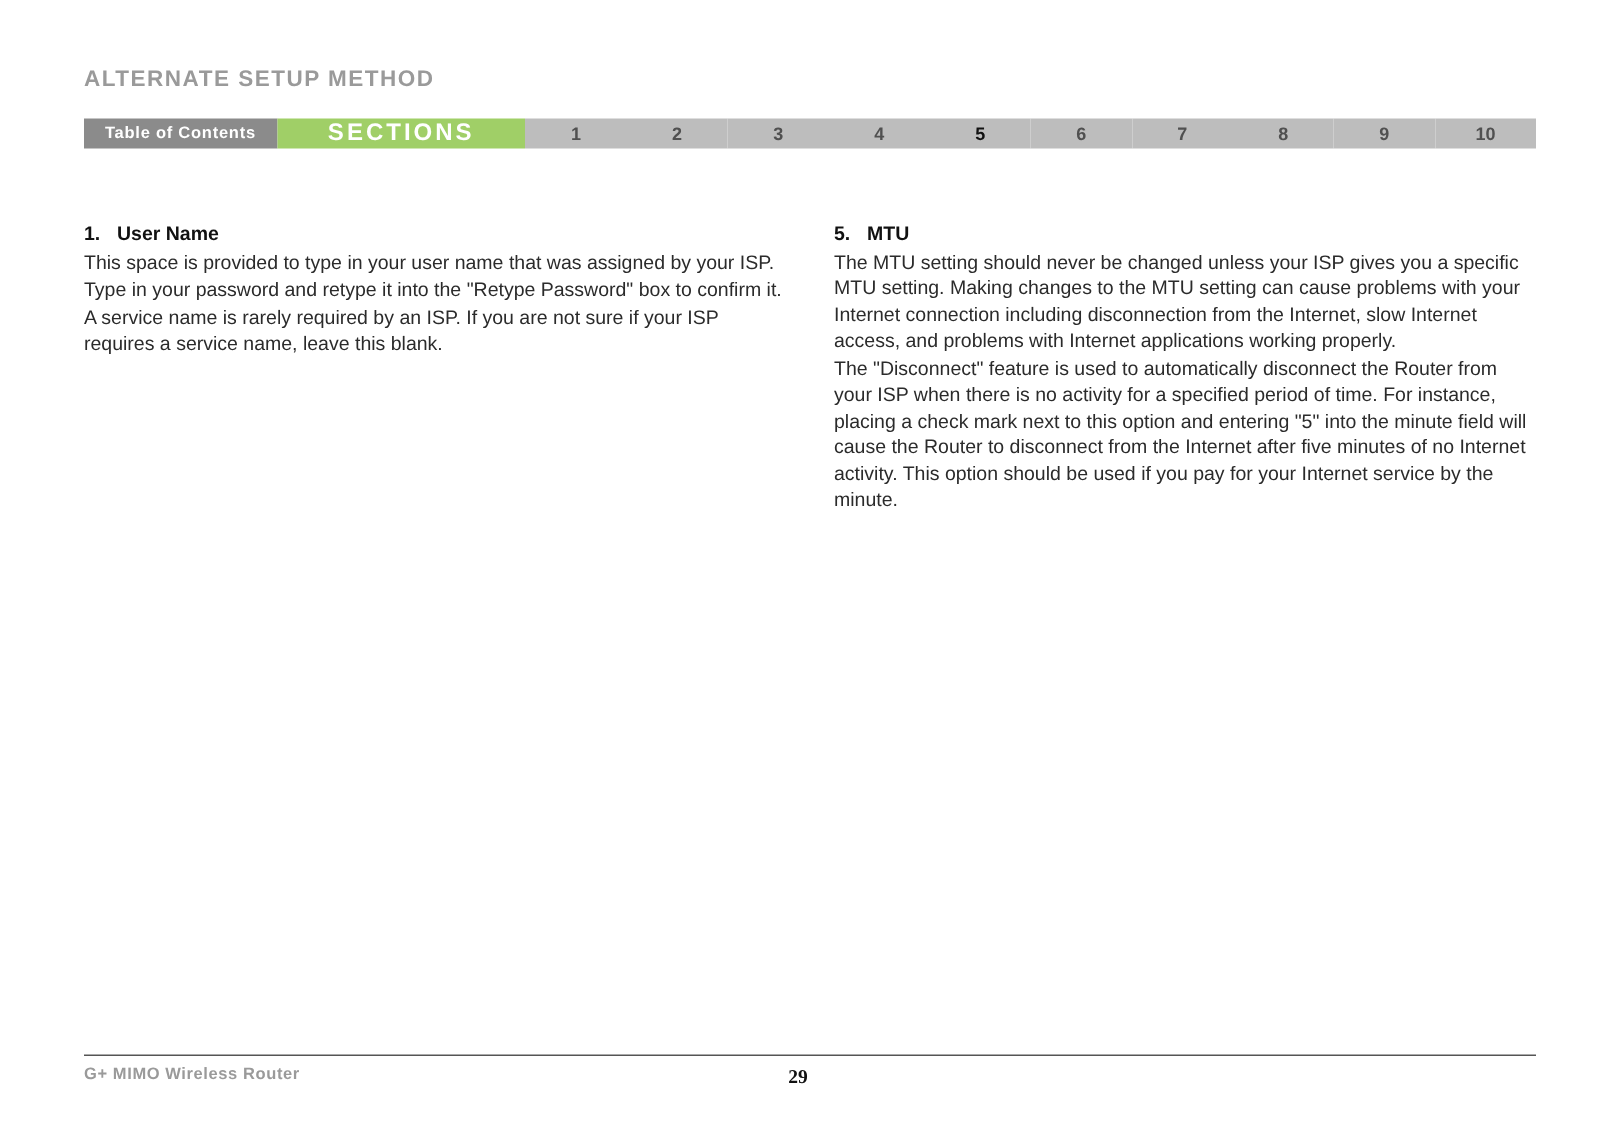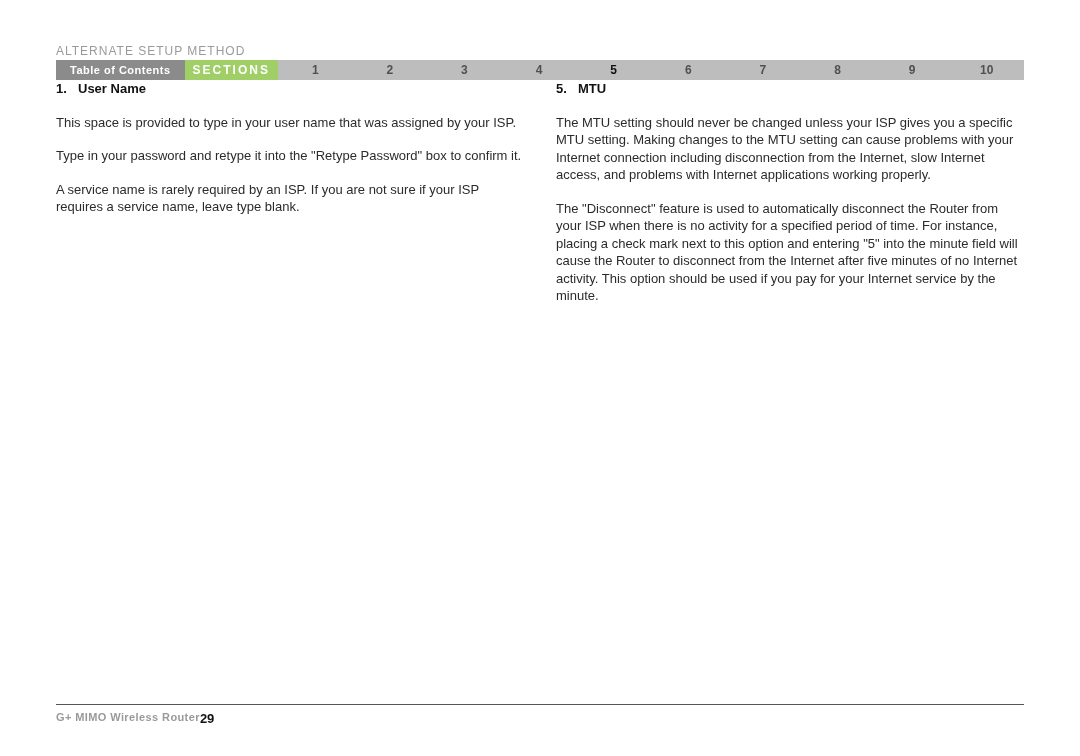--- a/index.html
+++ b/index.html
@@ -9,48 +9,49 @@
     font-family: Arial, Helvetica, sans-serif;
     background: #fff;
     color: #2b2b2b;
     position: relative;
   }
   .page {
     padding: 44px 56px 0 56px;
   }
   .title {
     color: #9a9a9a;
-    font-weight: normal;
+    font-weight: bold;
     letter-spacing: 1px;
-    font-size: 12px;
-    margin-bottom: 2px;
+    font-size: 15px;
+    margin-bottom: 18px;
   }
   .navbar {
     display: flex;
     align-items: stretch;
     height: 20px;
     font-size: 11px;
     font-weight: bold;
     color: #fff;
+    margin-bottom: 48px;
   }
   .nav-toc {
     background: #8b8b8b;
     display: flex;
     align-items: center;
     padding: 0 14px;
     letter-spacing: 0.5px;
     white-space: nowrap;
   }
   .nav-sections {
     background: #a0cf67;
     display: flex;
     align-items: center;
-    padding: 0 8px;
+    padding: 0 34px;
     letter-spacing: 2px;
-    font-size: 12px;
+    font-size: 16px;
   }
   .nav-num {
     background: #bdbdbd;
     color: #505050;
     display: flex;
     align-items: center;
     justify-content: center;
     flex: 1;
     font-size: 12px;
   }
@@ -69,44 +70,46 @@
     color: #2b2b2b;
   }
   .item-head {
     font-weight: bold;
     font-size: 13px;
     color: #111;
     margin-top: 22px;
   }
   .item-head:first-child { margin-top: 0; }
   .num { display: inline-block; width: 22px; }
-  .body-text { margin-top: 16px; }
+  .body-text { margin-top: 1px; }
   .footer {
     position: absolute;
     left: 56px;
     right: 56px;
     bottom: 30px;
     margin-top: 44px;
   }
   .footer-line {
     border-top: 1px solid #555;
     padding-top: 6px;
     display: flex;
     font-size: 11px;
   }
   .footer-left {
     color: #9a9a9a;
     font-weight: bold;
     letter-spacing: 0.4px;
   }
   .footer-center {
     flex: 1;
+    text-align: center;
     font-weight: bold;
     color: #111;
     font-size: 13px;
+    font-family: Liberation Serif, serif;
   }
 </style>
 </head>
 <body>
 
 <div class="page">
   <div class="title">ALTERNATE SETUP METHOD</div>
 
   <div class="navbar">
     <div class="nav-toc">Table of Contents</div>
@@ -126,21 +129,21 @@
   <div class="columns">
     <div class="col">
       <div class="item-head">
         <span class="num">1.</span><span>User Name</span>
       </div>
       <div class="body-text">This space is provided to type in your user name that was assigned by your ISP.</div>
 
       <div class="body-text">Type in your password and retype it into the "Retype Password" box to confirm it.</div>
 
 
-      <div class="body-text">A service name is rarely required by an ISP. If you are not sure if your ISP requires a service name, leave type blank.</div>
+      <div class="body-text">A service name is rarely required by an ISP. If you are not sure if your ISP requires a service name, leave this blank.</div>
     </div>
 
     <div class="col">
       <div class="item-head">
         <span class="num">5.</span><span>MTU</span>
       </div>
       <div class="body-text">The MTU setting should never be changed unless your ISP gives you a specific MTU setting. Making changes to the MTU setting can cause problems with your Internet connection including disconnection from the Internet, slow Internet access, and problems with Internet applications working properly.</div>
 
       <div class="body-text">The "Disconnect" feature is used to automatically disconnect the Router from your ISP when there is no activity for a specified period of time. For instance, placing a check mark next to this option and entering "5" into the minute field will cause the Router to disconnect from the Internet after five minutes of no Internet activity. This option should be used if you pay for your Internet service by the minute.</div>
     </div>

